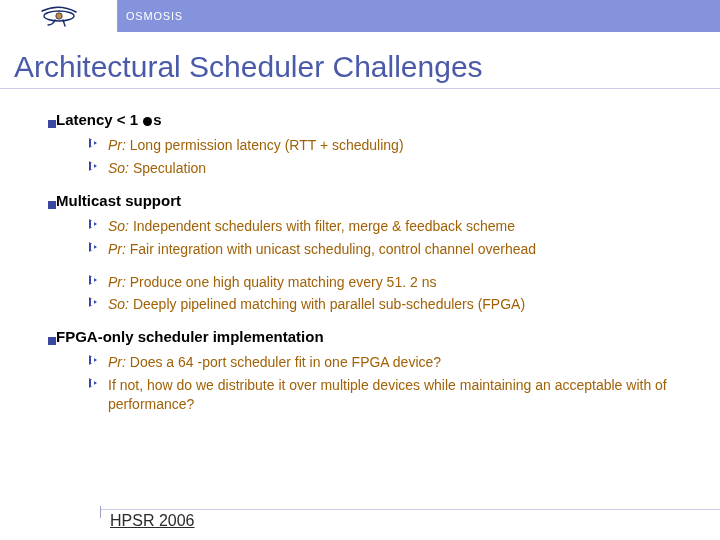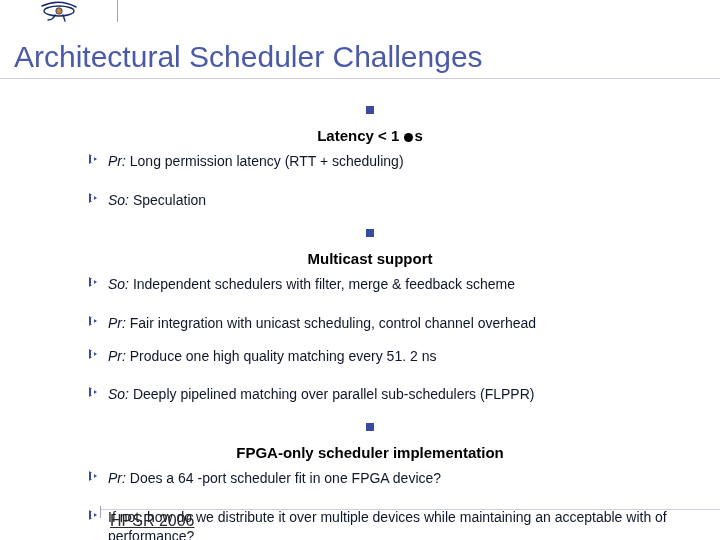--- a/index.html
+++ b/index.html
@@ -10,24 +10,24 @@
   .logo { width: 40px; height: 22px; }
   .eye-oval { fill: none; stroke: #1a2b6b; stroke-width: 1.4; }
   .eye-iris { fill: #c08a3a; stroke: #1a2b6b; stroke-width: 0.8; }
   .eye-brow { fill: none; stroke: #1a2b6b; stroke-width: 1.6; stroke-linecap: round; }
   .eye-tear { fill: none; stroke: #1a2b6b; stroke-width: 1.4; stroke-linecap: round; }
   .brand-bar { flex: 1; background: #8493dc; display: flex; align-items: center; padding-left: 8px; color: #fff; font-size: 11px; letter-spacing: 0.8px; font-weight: 400; }
   .title { color: #4a5aa8; font-size: 30px; font-weight: 400; padding: 18px 0 4px 14px; }
   .title-rule { border: none; border-top: 1px solid #c9cde6; margin: 0 0 8px 0; }
   .body { flex: 1; padding: 0 28px 0 48px; }
   .item { margin-top: 14px; }
-  .item-head { display: flex; align-items: center; gap: 13px; font-weight: 700; font-size: 15px; color: #000; flex-direction: column; }
+  .item-head { display: flex; align-items: flex-end; gap: 0; font-weight: 700; font-size: 15px; color: #000; }
   .sq { width: 8px; height: 8px; background: #3b4aa0; margin-top: 5px; flex: 0 0 auto; }
-  .sub { margin: 8px 0 0 40px; display: flex; align-items: flex-start; gap: 8px; font-size: 14px; color: #0f172a; line-height: 1.35; }
-  .sub + .sub { margin-top: 20px; }
+  .sub { margin: 8px 0 0 40px; display: flex; align-items: flex-start; gap: 8px; font-size: 14px; color: #a16207; line-height: 1.35; }
+  .sub + .sub { margin-top: 4px; }
   .arrow { flex: 0 0 auto; width: 12px; margin-top: 1px; }
   .arrow svg { display: block; }
   .ital { font-style: italic; }
   .foot-rule { position: absolute; left: 100px; right: 0; bottom: 30px; border: none; border-top: 1px solid #c9cde6; }
   .foot-tick { position: absolute; left: 100px; bottom: 22px; height: 12px; border-left: 1px solid #9aa0c0; }
   .foot-left { position: absolute; left: 110px; bottom: 10px; color: #2a2a2a; text-decoration: underline; }
   .foot-right { position: absolute; right: 14px; bottom: 10px; color: #2a2a2a; }
   .disc { display:inline-block; width:9px; height:9px; background:#000; border-radius:50%; position:relative; top:1px; margin:0 1px; }
 </style>
 </head>
@@ -37,20 +37,23 @@
 
   <div class="header">
     <div class="logo-box">
       <svg class="logo" viewBox="0 0 40 22">
         <path class="eye-brow" d="M3 6 Q20 -2 37 7"></path>
         <ellipse class="eye-oval" cx="20" cy="11" rx="15" ry="5"></ellipse>
         <circle class="eye-iris" cx="20" cy="11" r="3.2"></circle>
         <path class="eye-tear" d="M16 15 Q14 20 9 20"></path>
         <path class="eye-tear" d="M24 15 L26 21"></path>
       </svg>
+    </div>
+    <div class="brand-bar">
+      <span>OSMOSIS</span>
     </div>
   </div>
 
   <div class="title">Architectural Scheduler Challenges</div>
   <hr class="title-rule">
 
   <div class="body">
 
     <div class="item">
       <div class="item-head">
@@ -114,21 +117,21 @@
           </span>
         <span><span class="ital">Pr:</span> <span>Produce one high quality matching every 51. 2 ns</span></span>
       </div>
       <div class="sub">
         <span class="arrow">
             <svg width="12" height="12" viewBox="0 0 12 12">
               <path d="M1 1 L9 6 L1 11 Z" fill="#3b4aa0"></path>
               <rect x="3" y="3" width="3" height="6" fill="#fff"></rect>
             </svg>
           </span>
-        <span><span class="ital">So:</span> <span>Deeply pipelined matching over parallel sub-schedulers (FLPPR)</span></span>
+        <span><span class="ital">So:</span> <span>Deeply pipelined matching with parallel sub-schedulers (FPGA)</span></span>
       </div>
     </div>
 
     <div class="item">
       <div class="item-head">
         <span class="sq"></span>
         <span>FPGA-only scheduler implementation</span>
       </div>
       <div class="sub">
         <span class="arrow">

